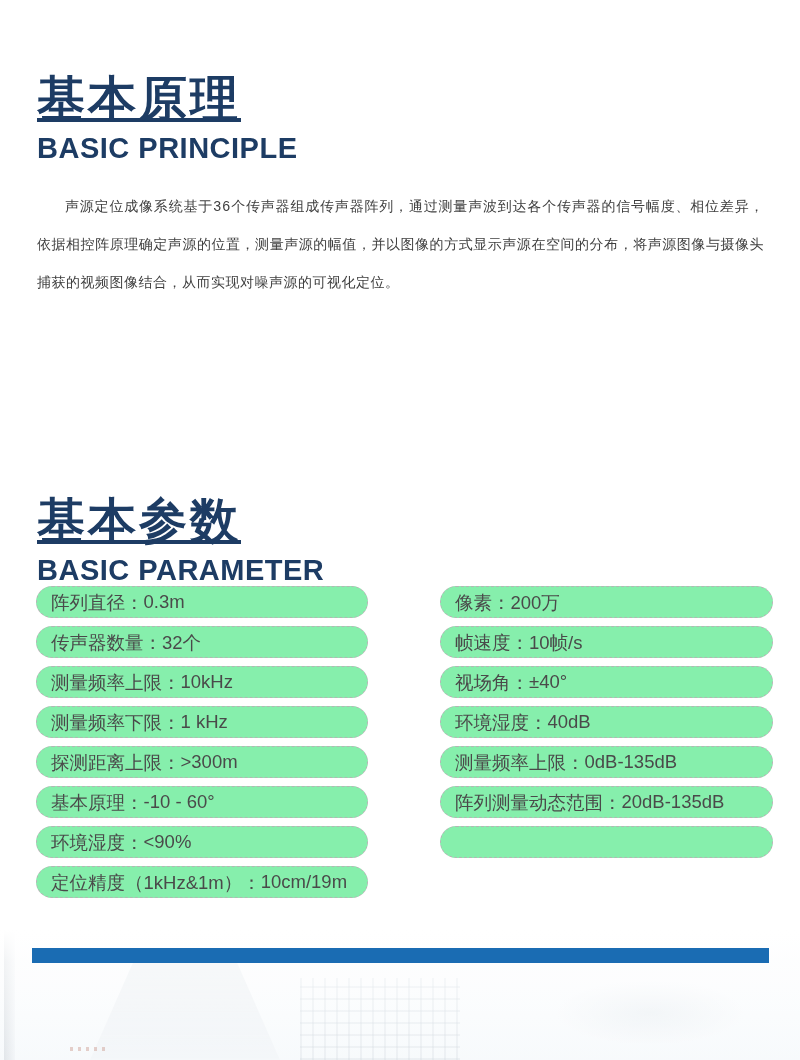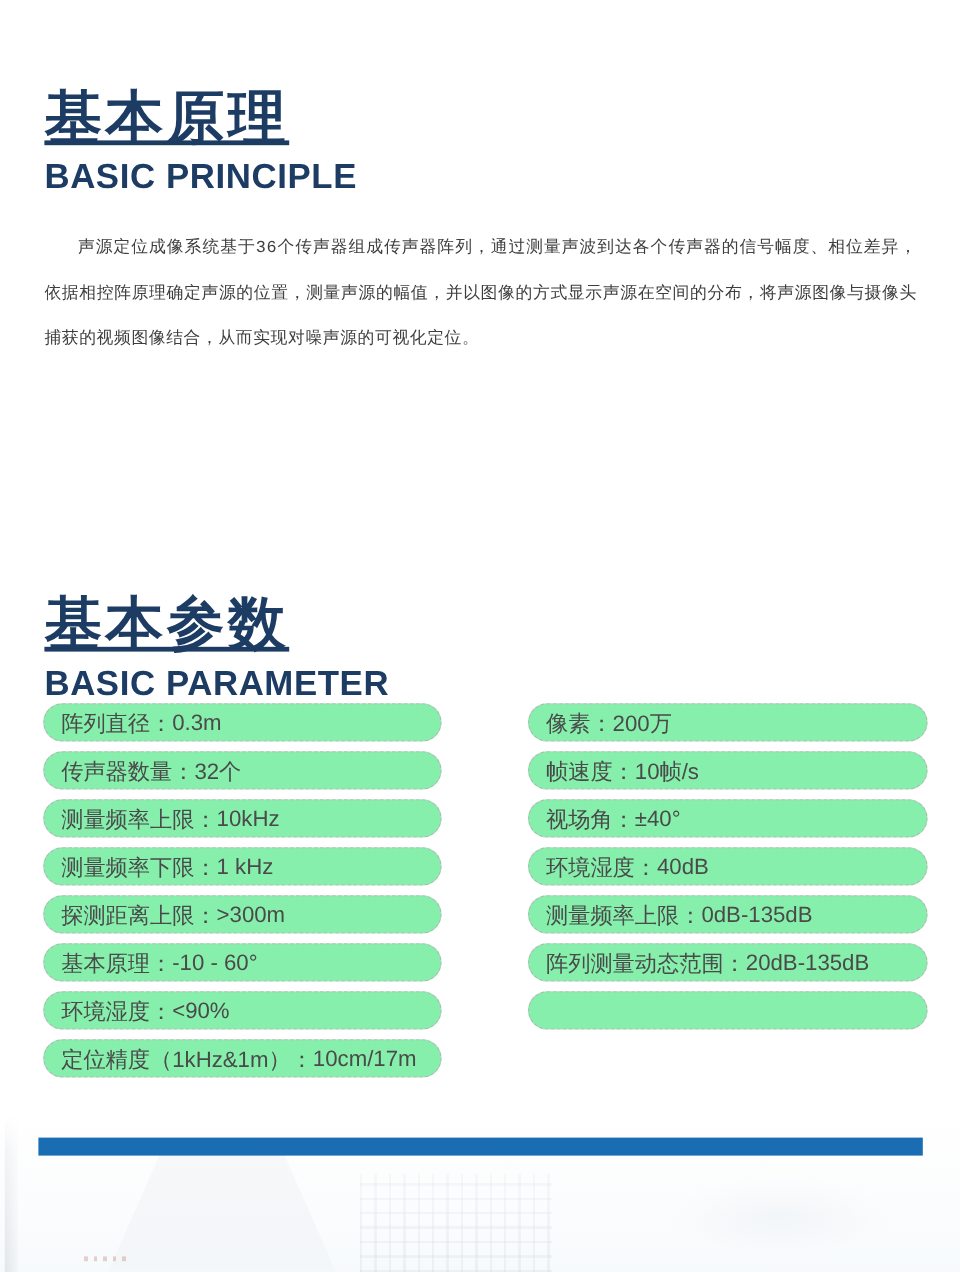--- a/index.html
+++ b/index.html
@@ -137,21 +137,21 @@
         <span class="pill-value">-10 - 60°</span>
       </li>
 
   <li class="pill">
         <span class="pill-label">环境湿度：</span>
         <span class="pill-value">&lt;90%</span>
       </li>
 
   <li class="pill">
         <span class="pill-label">定位精度（1kHz&amp;1m）：</span>
-        <span class="pill-value">10cm/17m</span>
+        <span class="pill-value">10cm/19m</span>
       </li>
 </ul>
   <ul class="param-col" id="param-col-right">
   <li class="pill">
         <span class="pill-label">像素：</span>
         <span class="pill-value">200万</span>
       </li>
 
   <li class="pill">
         <span class="pill-label">帧速度：</span>

